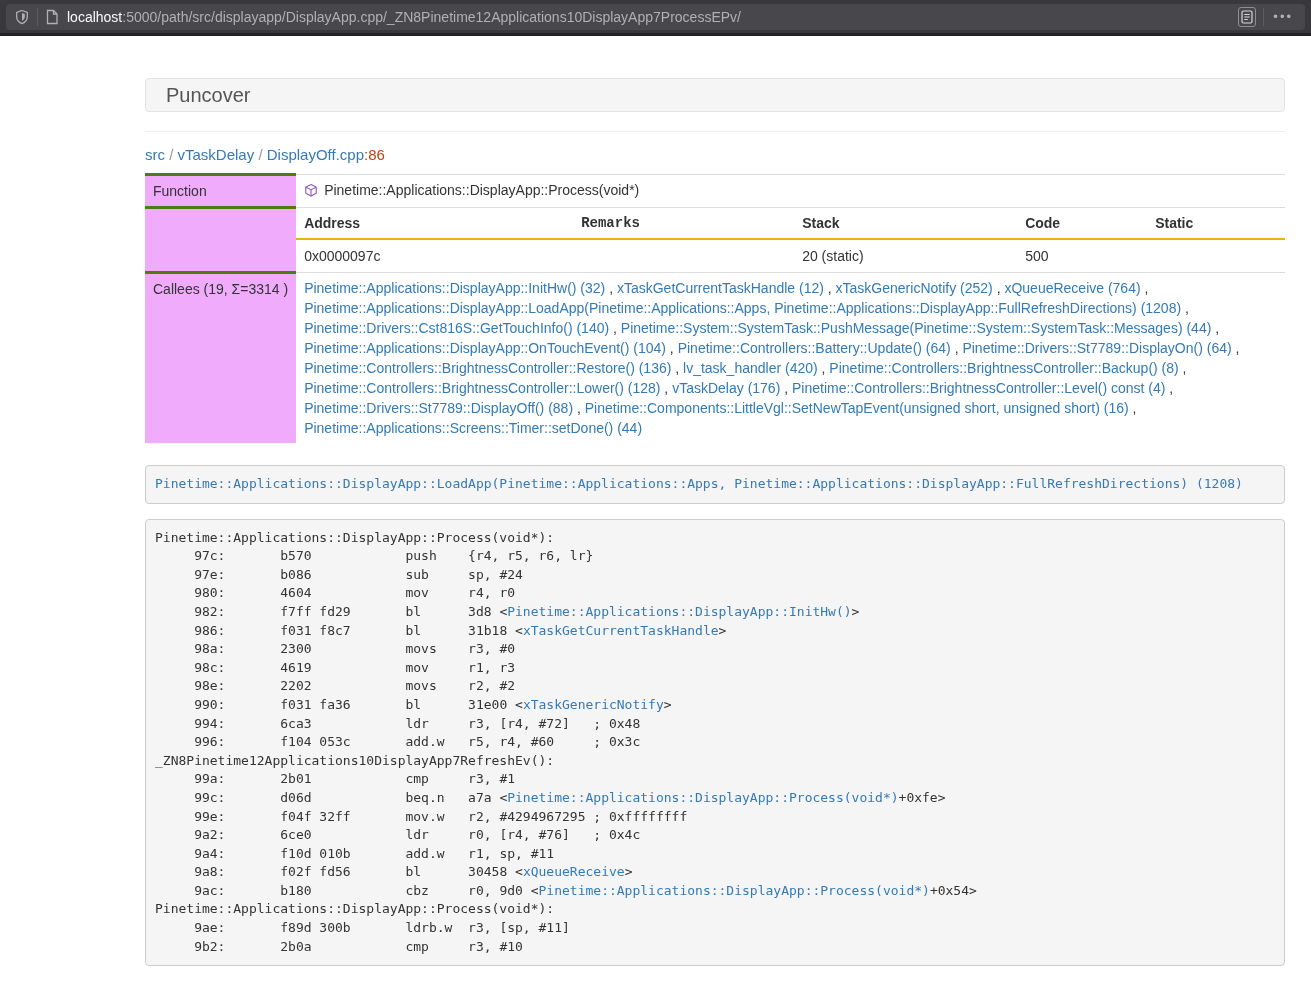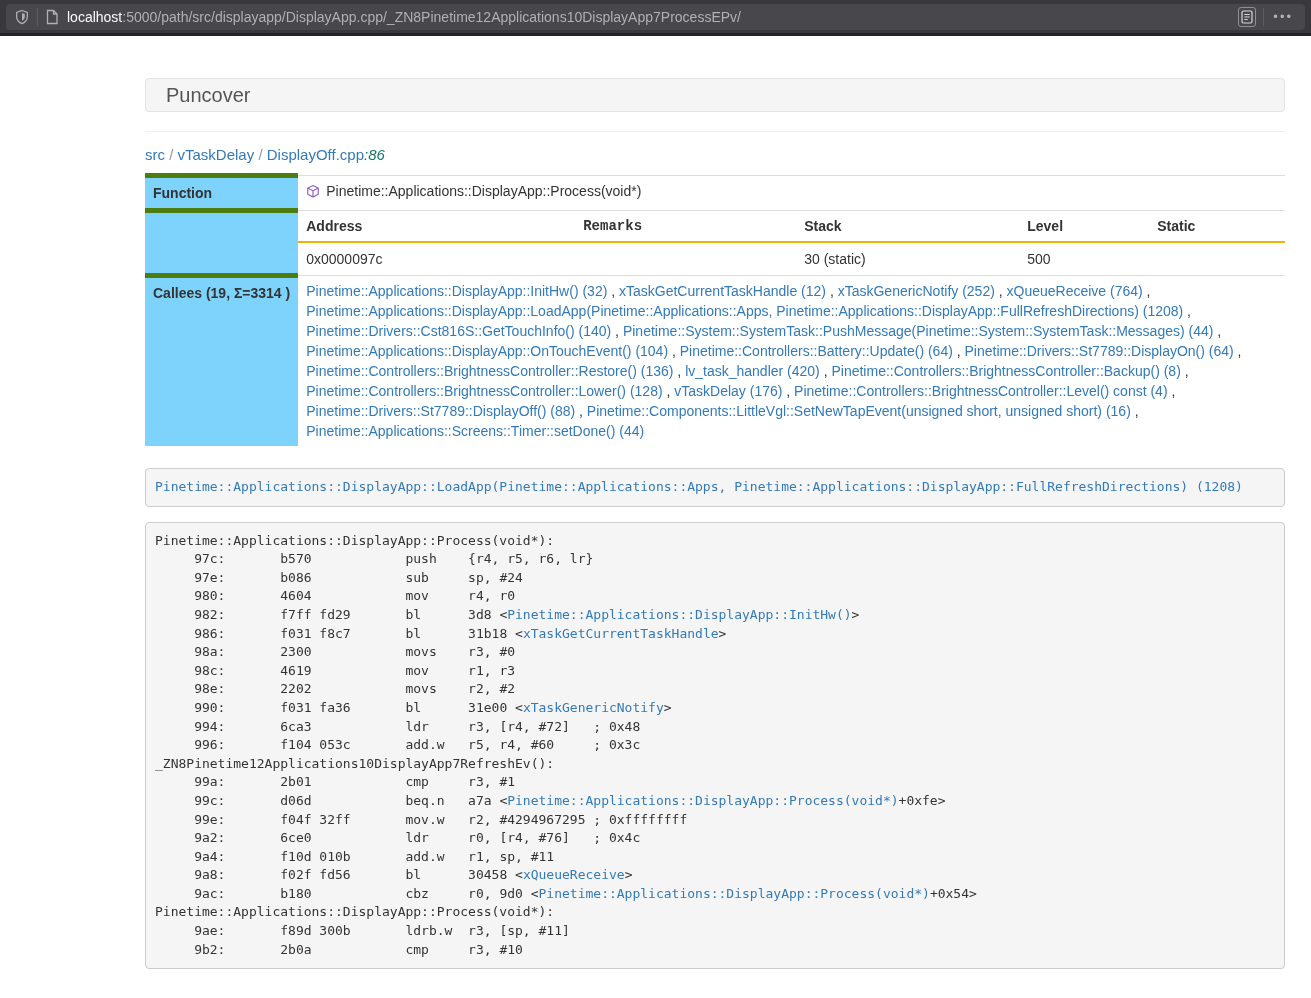--- a/index.html
+++ b/index.html
@@ -18,26 +18,26 @@
   .dots { color:#b1b1b3; font-size:13px; letter-spacing:2px; margin:0 4px 0 2px; flex:0 0 auto; }
   .reader-box { border:1px solid #8e8e93; border-radius:3px; padding:2px; display:flex; }
 
   
   .content { width:1140px; margin-left:145px; color:#333; }
   .well { margin-top:42px; background:#f5f5f5; border:1px solid #e3e3e3; border-radius:4px;
           padding:4px 20px; font-size:20px; color:#555; line-height:24px; }
   hr.rule { border:0; border-top:1px solid #eee; margin:19px 0 0 0; }
   .breadcrumb { margin:14px 0 9px 0; font-size:15px; line-height:18px; }
   .breadcrumb .sep { color:#999; }
-  .muted { color:#0f766e;font-style:italic; }
+  .muted { color:#c2410c; }
   .lnk { color:#337ab7; text-decoration:none; cursor:pointer; }
 
   table.main { width:100%; border-collapse:collapse; font-size:14px; border-top:1px solid #ddd; }
-  table.main > tbody > tr > th.rowhead { width:145px; background:#7dd3fc; text-align:left;
-        vertical-align:top; padding:5px 8px; border-top:5px solid #4d7c0f; font-weight:bold;
+  table.main > tbody > tr > th.rowhead { width:145px; background:#f0abfc; text-align:left;
+        vertical-align:top; padding:5px 8px; border-top:3px solid #4d7c0f; font-weight:normal;
         line-height:20px; white-space:nowrap; }
   table.main > tbody > tr > td { padding:5px 8px; border-top:1px solid #ddd;
         vertical-align:top; line-height:20px; }
   table.main > tbody > tr > td.nopad { padding:0; }
 
   table.detail { width:100%; border-collapse:collapse; font-size:14px; }
   table.detail th { text-align:left; font-weight:bold; padding:5px 8px;
         border-bottom:2px solid #eab308; line-height:20px; }
   table.detail td { padding:6px 8px; line-height:20px; }
   table.detail th:nth-child(1), table.detail td:nth-child(1) { width:277px; }
@@ -113,29 +113,29 @@
       </tr>
       <tr>
         <th class="rowhead"></th>
         <td class="nopad">
           <table class="detail">
             <thead>
                 <tr>
                   <th>Address</th>
                   <th>Remarks</th>
                   <th>Stack</th>
-                  <th>Level</th>
+                  <th>Code</th>
                   <th>Static</th>
                 </tr>
               </thead>
             <tbody>
                 <tr>
                   <td>0x0000097c</td>
                   <td></td>
-                  <td>30 (static)</td>
+                  <td>20 (static)</td>
                   <td>500</td>
                   <td></td>
                 </tr>
               </tbody>
           </table>
         </td>
       </tr>
       <tr>
         <th class="rowhead">Callees (19, Σ=3314 )</th>
         <td><a class="lnk" href="#">Pinetime::Applications::DisplayApp::InitHw() (32)</a><span> , </span><a class="lnk" href="#">xTaskGetCurrentTaskHandle (12)</a><span> , </span><a class="lnk" href="#">xTaskGenericNotify (252)</a><span> , </span><a class="lnk" href="#">xQueueReceive (764)</a><span> , </span><a class="lnk" href="#">Pinetime::Applications::DisplayApp::LoadApp(Pinetime::Applications::Apps, Pinetime::Applications::DisplayApp::FullRefreshDirections) (1208)</a><span> , </span><a class="lnk" href="#">Pinetime::Drivers::Cst816S::GetTouchInfo() (140)</a><span> , </span><a class="lnk" href="#">Pinetime::System::SystemTask::PushMessage(Pinetime::System::SystemTask::Messages) (44)</a><span> , </span><a class="lnk" href="#">Pinetime::Applications::DisplayApp::OnTouchEvent() (104)</a><span> , </span><a class="lnk" href="#">Pinetime::Controllers::Battery::Update() (64)</a><span> , </span><a class="lnk" href="#">Pinetime::Drivers::St7789::DisplayOn() (64)</a><span> , </span><a class="lnk" href="#">Pinetime::Controllers::BrightnessController::Restore() (136)</a><span> , </span><a class="lnk" href="#">lv_task_handler (420)</a><span> , </span><a class="lnk" href="#">Pinetime::Controllers::BrightnessController::Backup() (8)</a><span> , </span><a class="lnk" href="#">Pinetime::Controllers::BrightnessController::Lower() (128)</a><span> , </span><a class="lnk" href="#">vTaskDelay (176)</a><span> , </span><a class="lnk" href="#">Pinetime::Controllers::BrightnessController::Level() const (4)</a><span> , </span><a class="lnk" href="#">Pinetime::Drivers::St7789::DisplayOff() (88)</a><span> , </span><a class="lnk" href="#">Pinetime::Components::LittleVgl::SetNewTapEvent(unsigned short, unsigned short) (16)</a><span> , </span><a class="lnk" href="#">Pinetime::Applications::Screens::Timer::setDone() (44)</a></td>

